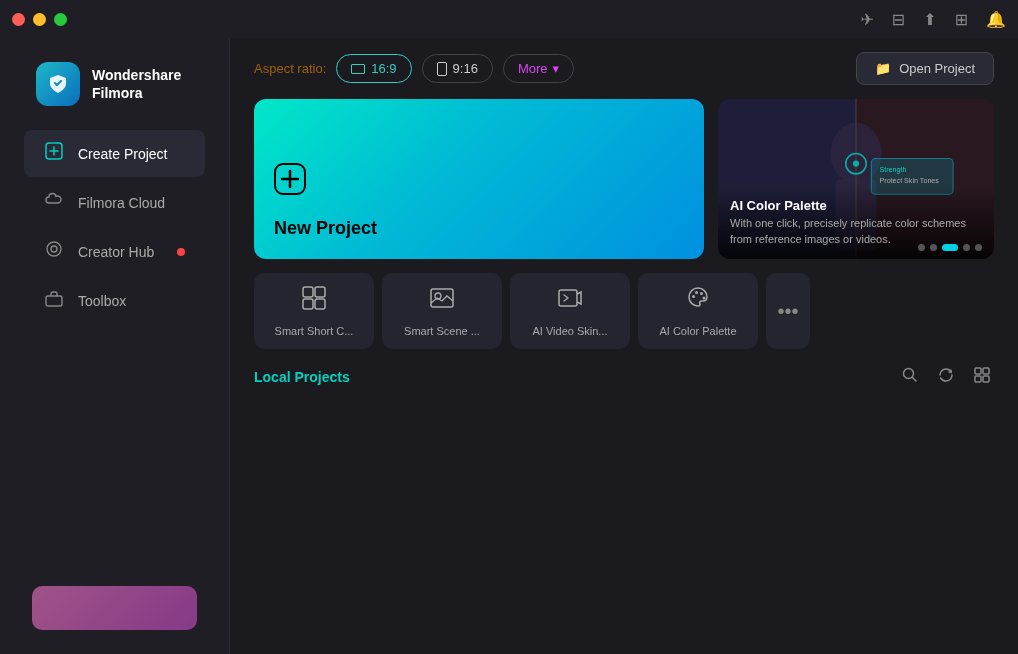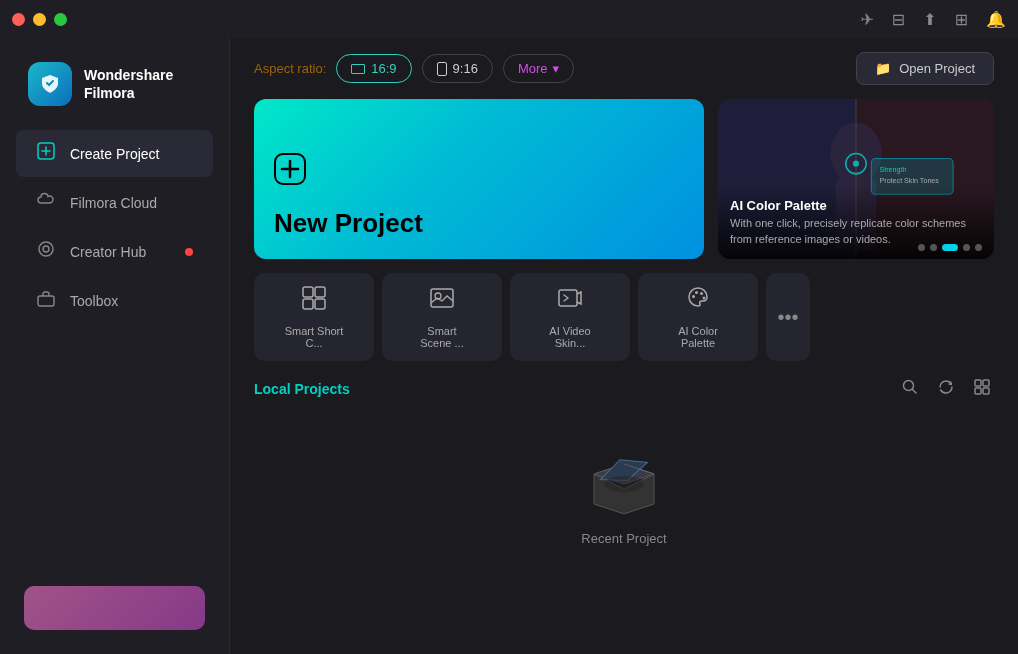--- a/index.html
+++ b/index.html
@@ -52,21 +52,21 @@
       flex: 1;
       overflow: hidden;
     }
 
     
     .sidebar {
       width: 230px;
       background: #1e1e24;
       display: flex;
       flex-direction: column;
-      padding: 16px 8px;
+      padding: 16px 16px;
       border-right: 1px solid #2a2a32;
     }
     .sidebar-logo {
       display: flex;
       align-items: center;
       gap: 12px;
       padding: 8px 20px 24px 20px;
     }
     .logo-icon {
       width: 44px;
@@ -230,21 +230,21 @@
       display: flex;
       flex-direction: column;
       gap: 4px;
     }
     .new-project-icon {
       font-size: 28px;
       color: #000;
       margin-bottom: 4px;
     }
     .new-project-label {
-      font-size: 26px;
+      font-size: 18px;
       font-weight: 700;
       color: #000;
       margin-top: 8px;
     }
 
     
     .ai-card {
       flex: 1;
       height: 160px;
       background: #252530;
@@ -305,21 +305,21 @@
       display: flex;
       gap: 8px;
       padding: 0 24px;
       margin-bottom: 14px;
     }
     .ai-tool-btn {
       display: flex;
       flex-direction: column;
       align-items: center;
       gap: 8px;
-      padding: 12px 30px;
+      padding: 12px 11px;
       background: #252530;
       border-radius: 10px;
       cursor: pointer;
       width: 120px;
     }
     .ai-tool-icon {
       font-size: 22px;
       color: #ccc;
     }
     .ai-tool-label {
@@ -623,34 +623,16 @@
             <svg width="16" height="16" viewBox="0 0 16 16" fill="none">
               <rect x="1" y="1" width="6" height="6" rx="1" stroke="#888" stroke-width="1.5" fill="none"></rect>
               <rect x="9" y="1" width="6" height="6" rx="1" stroke="#888" stroke-width="1.5" fill="none"></rect>
               <rect x="1" y="9" width="6" height="6" rx="1" stroke="#888" stroke-width="1.5" fill="none"></rect>
               <rect x="9" y="9" width="6" height="6" rx="1" stroke="#888" stroke-width="1.5" fill="none"></rect>
             </svg>
           </button>
         </div>
       </div>
 
-      <div class="empty-state">
-
-        <svg width="90" height="80" viewBox="0 0 90 80" fill="none">
-
-          <path d="M15 35L45 50L75 35V65L45 75L15 65V35Z" fill="#333" stroke="#555" stroke-width="1"></path>
-
-          <path d="M15 35L45 45L75 35L45 25L15 35Z" fill="#3a3a4a" stroke="#555" stroke-width="1"></path>
-
-          <path d="M15 35L45 25L75 35" stroke="#555" stroke-width="1" fill="none"></path>
-
-          <path d="M20 32L45 20L70 32L45 42L20 32Z" fill="#2a3a50" stroke="#4a6a8a" stroke-width="1" transform="rotate(-20, 45, 32)"></path>
-
-          <ellipse cx="45" cy="45" rx="20" ry="8" fill="#222" opacity="0.5"></ellipse>
-
-          <path d="M45 25L75 35" stroke="#666" stroke-width="0.8"></path>
-        </svg>
-        <span class="empty-label">Recent Project</span>
-      </div>
     </div>
 
   </div>
 </div>
 
 </body></html>

